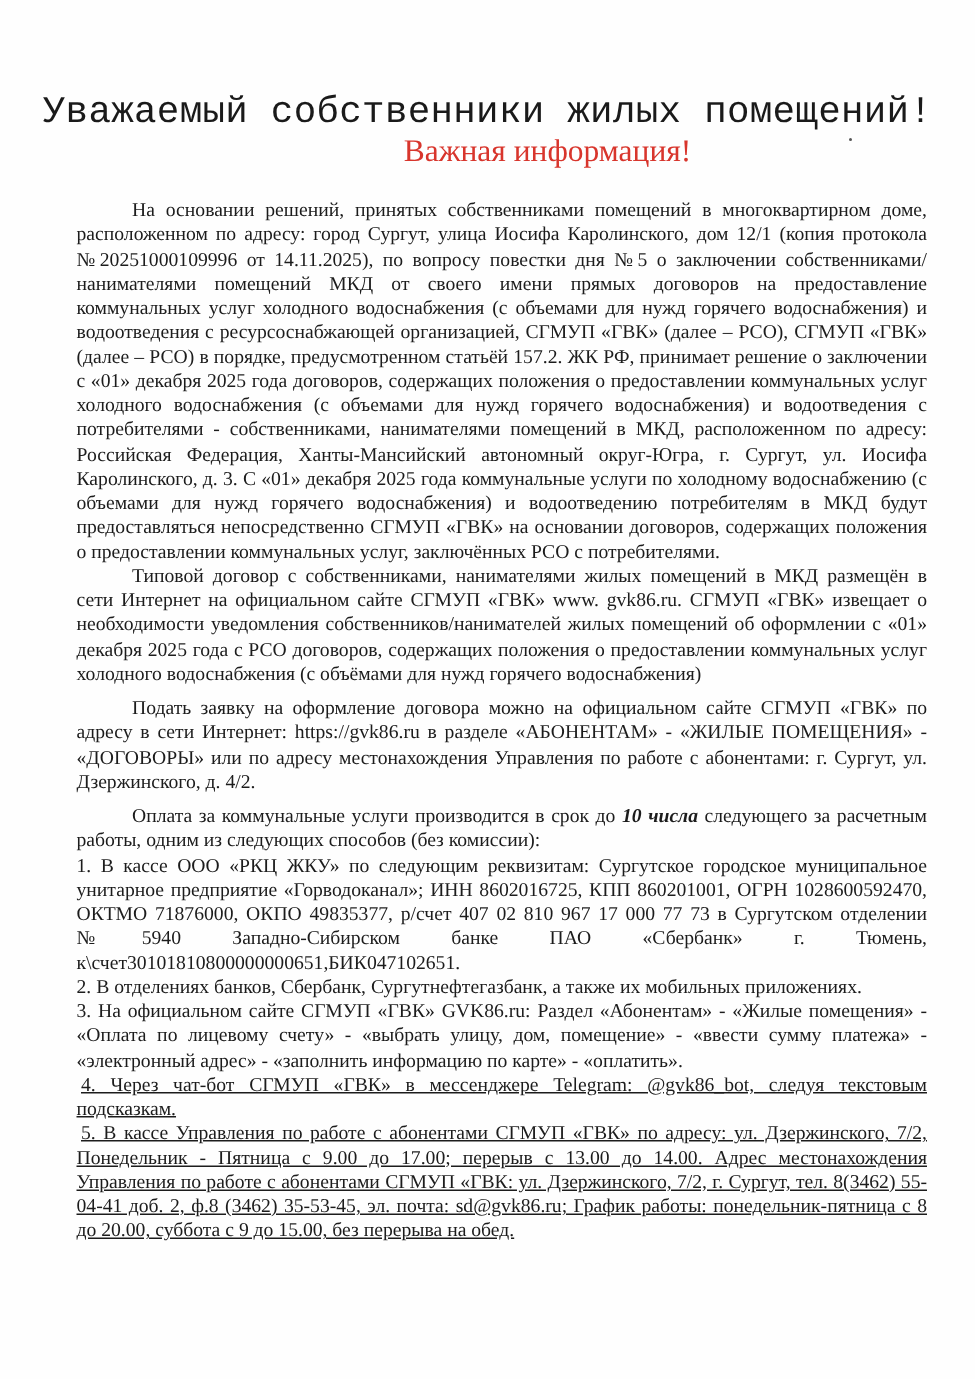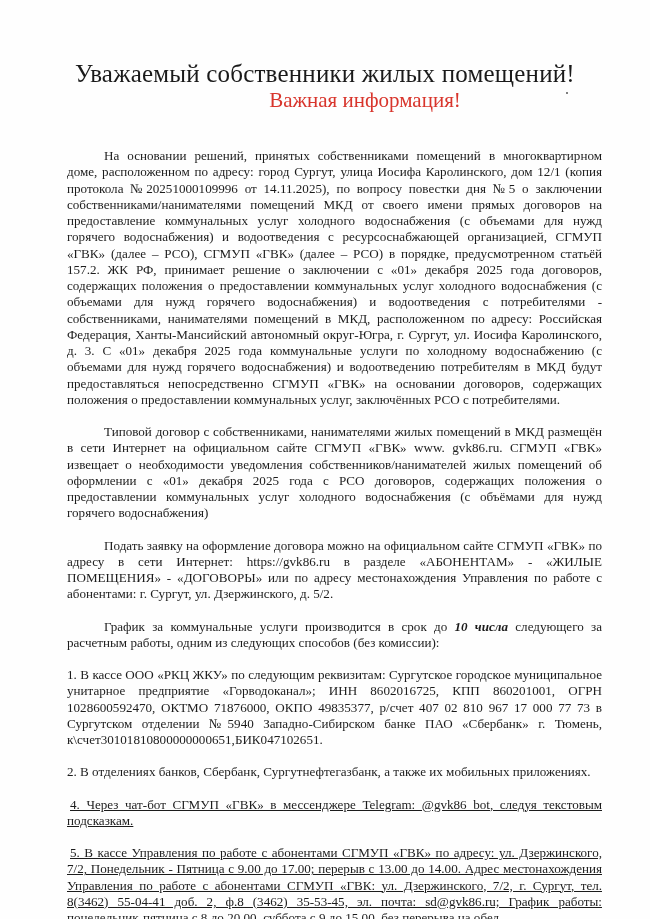--- a/index.html
+++ b/index.html
@@ -1,51 +1,52 @@
 <!DOCTYPE html>
 <html><head>
 <meta charset="utf-8">
 <style>
   html, body { margin: 0; padding: 0; background: #ffffff; }
   body { width: 650px; height: 919px; overflow: hidden; position: relative; }
   .page { position: absolute; left: 0; top: 0; width: 650px; height: 919px; background: #fefefe; }
   .title {
     position: absolute; left: 0; width: 650px; top: 60px;
-    text-align: center; font-family: Liberation Serif, serif;
+    text-align: center; font-family: Liberation Mono, monospace;
     font-size: 25px; color: #1a1a1a; letter-spacing: 0.2px;
   }
   .subtitle {
     position: absolute; left: 0; width: 650px; top: 88px;
     text-align: center; font-family: "Liberation Serif", serif;
     font-size: 21px; color: #d8352c; margin-left: 40px;
   }
   .dot { position: absolute; left: 566px; top: 92px; width: 2px; height: 2px; background: #555; border-radius: 1px; }
   .body {
     position: absolute; left: 51px; top: 132px; width: 567px;
     font-family: "Liberation Serif", serif; font-size: 13.1px;
     line-height: 16.25px; color: #1c1c1c; text-align: justify;
   }
-  .body p { margin: 16px; }
+  .body p { margin: 0; }
   .indent { text-indent: 37px; }
   .gap { margin-top: 7px !important; }
   .li { text-indent: 0; }
   .li-sp { text-indent: 3px; text-decoration: underline; }
   b { font-weight: bold; font-style: italic; }
 </style>
 </head>
 <body>
 
 <div class="page">
   <div class="title">Уважаемый собственники жилых помещений!</div>
   <div class="subtitle">Важная информация!</div>
   <div class="dot"></div>
 
   <div class="body">
     <p class="indent">На основании решений, принятых собственниками  помещений в многоквартирном доме, расположенном  по адресу: город Сургут, улица Иосифа Каролинского, дом 12/1  (копия протокола №20251000109996 от 14.11.2025), по вопросу повестки дня №5 о заключении собственниками/нанимателями помещений МКД от своего имени прямых договоров на предоставление коммунальных услуг холодного водоснабжения (с объемами для нужд горячего водоснабжения) и водоотведения  с ресурсоснабжающей организацией, СГМУП «ГВК»  (далее – РСО), СГМУП «ГВК»  (далее – РСО) в порядке, предусмотренном статьёй 157.2. ЖК РФ, принимает решение о заключении с «01» декабря 2025 года договоров, содержащих положения о предоставлении  коммунальных услуг холодного водоснабжения (с объемами для нужд горячего водоснабжения) и водоотведения с потребителями - собственниками, нанимателями помещений в МКД, расположенном по адресу: Российская Федерация, Ханты-Мансийский автономный округ-Югра, г. Сургут, ул. Иосифа Каролинского, д. 3. С «01» декабря 2025 года коммунальные услуги по холодному водоснабжению (с объемами для нужд горячего водоснабжения) и водоотведению потребителям в МКД будут предоставляться непосредственно СГМУП «ГВК» на основании договоров, содержащих положения о предоставлении коммунальных услуг, заключённых РСО с потребителями.</p>
     <p class="indent">Типовой договор  с  собственниками, нанимателями жилых помещений в МКД размещён в сети Интернет на официальном сайте СГМУП «ГВК» www. gvk86.ru. СГМУП «ГВК» извещает о необходимости уведомления собственников/нанимателей жилых помещений об оформлении с «01» декабря 2025 года с РСО договоров, содержащих положения о предоставлении коммунальных услуг холодного водоснабжения (с объёмами для нужд горячего водоснабжения)</p>
-    <p class="indent gap">Подать заявку на оформление договора можно на официальном сайте СГМУП «ГВК» по адресу в сети Интернет: https://gvk86.ru в разделе «АБОНЕНТАМ» - «ЖИЛЫЕ ПОМЕЩЕНИЯ» - «ДОГОВОРЫ» или по адресу местонахождения Управления по работе с абонентами: г. Сургут, ул. Дзержинского, д. 5/2.</p>
-    <p class="indent gap"><span>График за коммунальные услуги производится в срок до </span><b>10 числа</b><span> следующего за расчетным работы, одним из следующих способов (без комиссии):</span></p>
+    <p class="indent gap">Подать заявку на оформление договора можно на официальном сайте СГМУП «ГВК» по адресу в сети Интернет: https://gvk86.ru в разделе «АБОНЕНТАМ» - «ЖИЛЫЕ ПОМЕЩЕНИЯ» - «ДОГОВОРЫ» или по адресу местонахождения Управления по работе с абонентами: г. Сургут, ул. Дзержинского, д. 4/2.</p>
+    <p class="indent gap"><span>Оплата за коммунальные услуги производится в срок до </span><b>10 числа</b><span> следующего за расчетным работы, одним из следующих способов (без комиссии):</span></p>
     <p class="li">1. В кассе ООО «РКЦ ЖКУ» по следующим реквизитам: Сургутское городское муниципальное унитарное предприятие «Горводоканал»; ИНН 8602016725, КПП 860201001, ОГРН 1028600592470, ОКТМО 71876000, ОКПО 49835377, р/счет 407 02 810 967 17 000 77 73 в Сургутском отделении №5940 Западно-Сибирском банке ПАО «Сбербанк» г. Тюмень, к\счет30101810800000000651,БИК047102651.</p>
     <p class="li">2. В отделениях банков, Сбербанк, Сургутнефтегазбанк, а также их мобильных приложениях.</p>
+    <p class="li">3. На официальном сайте СГМУП «ГВК» GVK86.ru: Раздел «Абонентам» - «Жилые помещения» - «Оплата по лицевому счету» - «выбрать улицу, дом, помещение» - «ввести сумму платежа» - «электронный адрес» - «заполнить информацию по карте» - «оплатить».</p>
     <p class="li-sp">4. Через чат-бот СГМУП «ГВК» в мессенджере Telegram: @gvk86_bot, следуя текстовым подсказкам.</p>
     <p class="li-sp">5. В кассе Управления по работе с абонентами СГМУП «ГВК» по адресу: ул. Дзержинского, 7/2, Понедельник - Пятница с 9.00 до 17.00; перерыв с 13.00 до 14.00. Адрес местонахождения Управления по работе с абонентами СГМУП «ГВК: ул. Дзержинского, 7/2, г. Сургут, тел. 8(3462) 55-04-41 доб. 2, ф.8 (3462) 35-53-45, эл. почта: sd@gvk86.ru; График работы: понедельник-пятница с 8 до 20.00, суббота с 9 до 15.00, без перерыва на обед.</p>
   </div>
 </div>
 
 </body></html>

